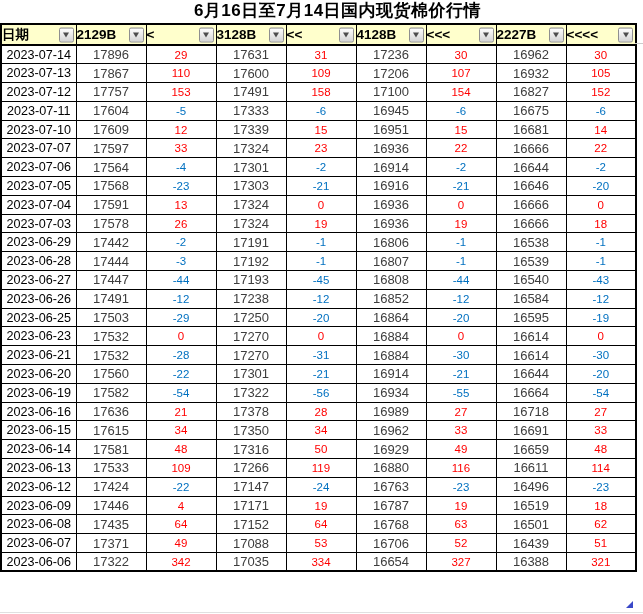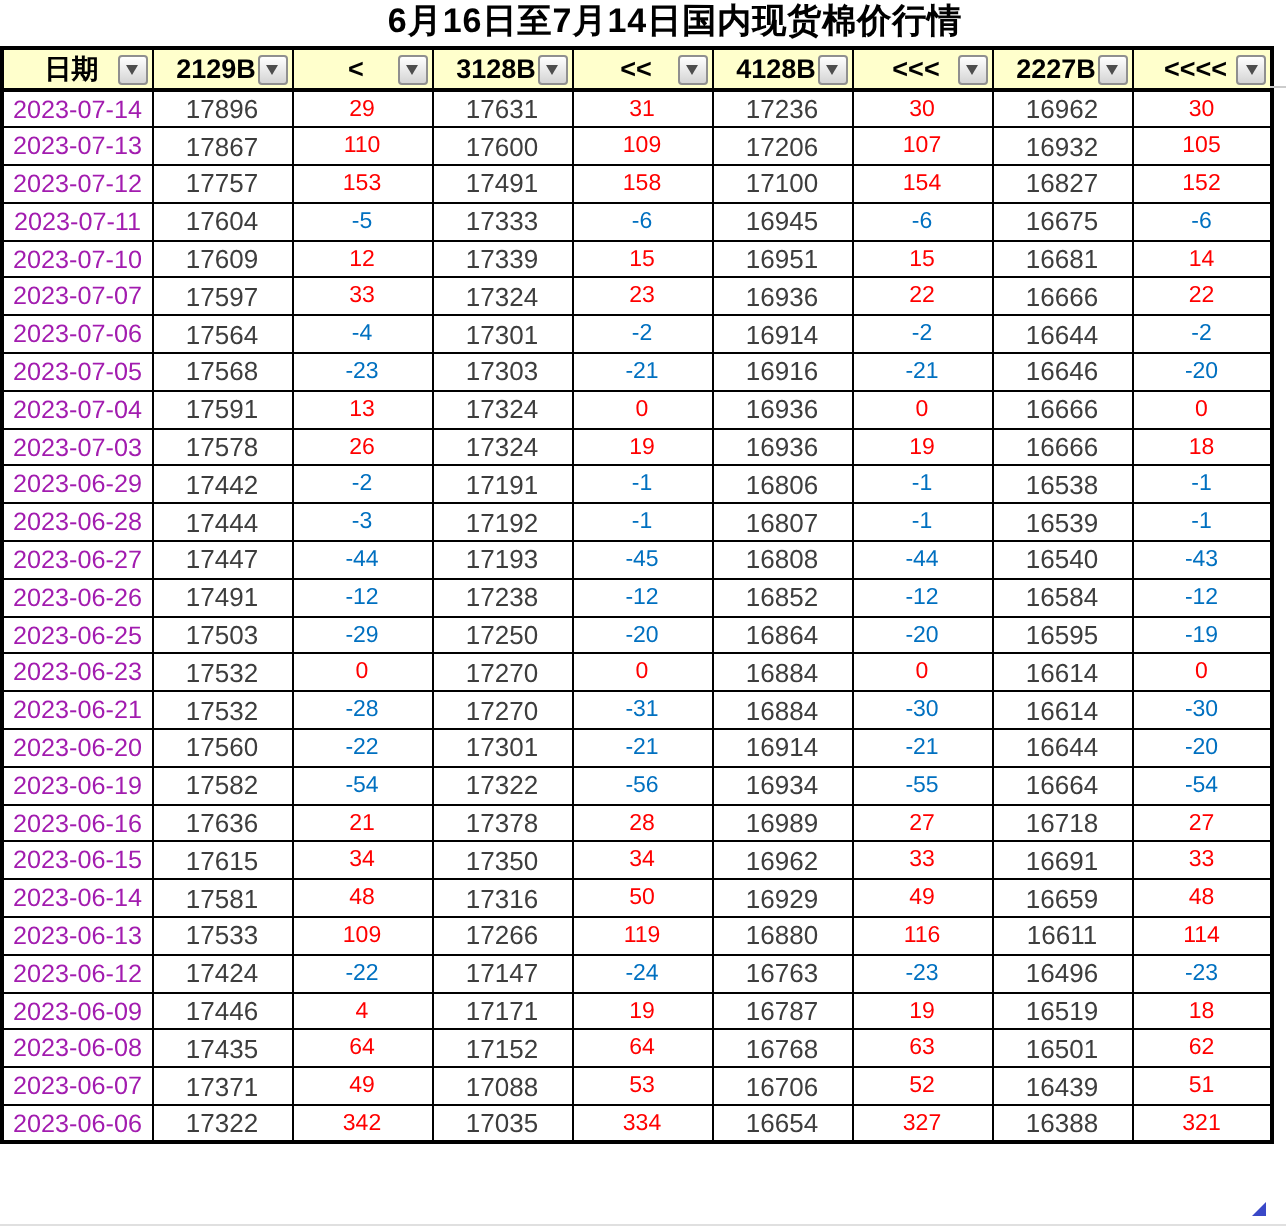--- a/index.html
+++ b/index.html
@@ -21,40 +21,40 @@
     border-collapse:collapse; table-layout:fixed; width:635px;
     border:2px solid #000;
   }
   th, td { border:1px solid #000; overflow:hidden; white-space:nowrap; }
 
   thead th {
     position:relative; height:21px;
     background:#ffffcc;
     border-top:2px solid #000; border-bottom:2px solid #000;
     font-size:13.5px; font-weight:bold; color:#000;
-    text-align:center; vertical-align:middle;
+    text-align:left; vertical-align:middle;
   }
   .h-label { display:inline-block; padding-right:6px; }
 
   .filter-btn {
     position:absolute; right:2px; top:50%; transform:translateY(-50%);
     width:15px; height:15px; padding:0;
     background:linear-gradient(#ffffff,#d4d4d4);
     border:1px solid #8f8f8f; border-radius:2px;
     cursor:pointer; display:flex; align-items:center; justify-content:center;
   }
   .tri {
     display:block; width:0; height:0;
     border-left:3.5px solid transparent; border-right:3.5px solid transparent;
     border-top:5px solid #4d4d4d;
   }
 
   tbody tr { height:18.8px; }
   tbody td { text-align:center; vertical-align:middle; }
-  td.date  { font-size:12.6px; color:#a21caf; }
+  td.date  { font-size:12.6px; color:#000000; }
   td.price { font-size:13px;   color:#3d3d3d; }
   td.chg   { font-size:11.5px; }
   td.chg.pos { color:#ff0000; }
   td.chg.neg { color:#0070c0; }
 
   .corner-tri {
     position:absolute; left:626px; top:601px; width:0; height:0;
     border-bottom:7px solid #3a48c8; border-left:7px solid transparent;
   }
   .gutter-line-h { position:absolute; left:635px; top:43px; width:8px; height:1px; background:#cccccc; }

